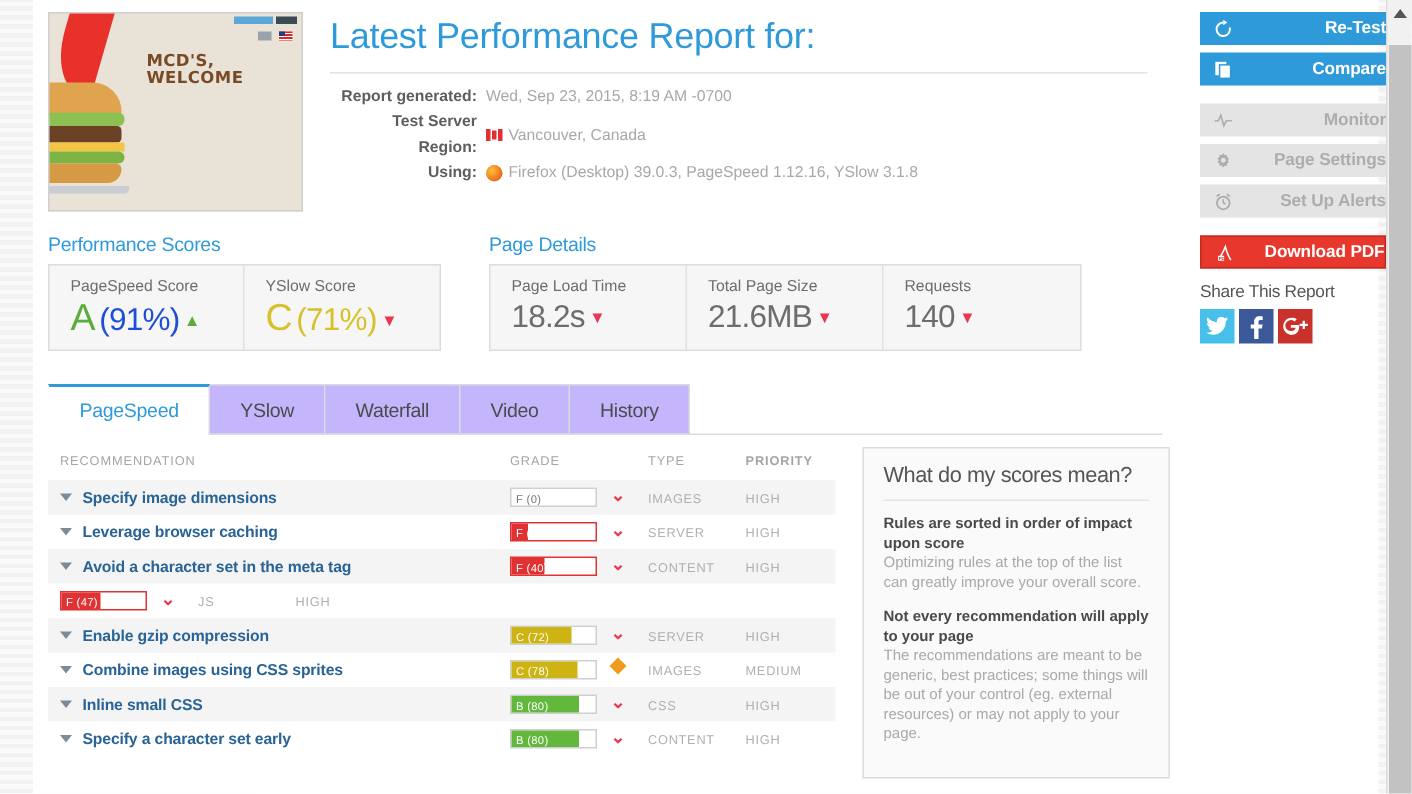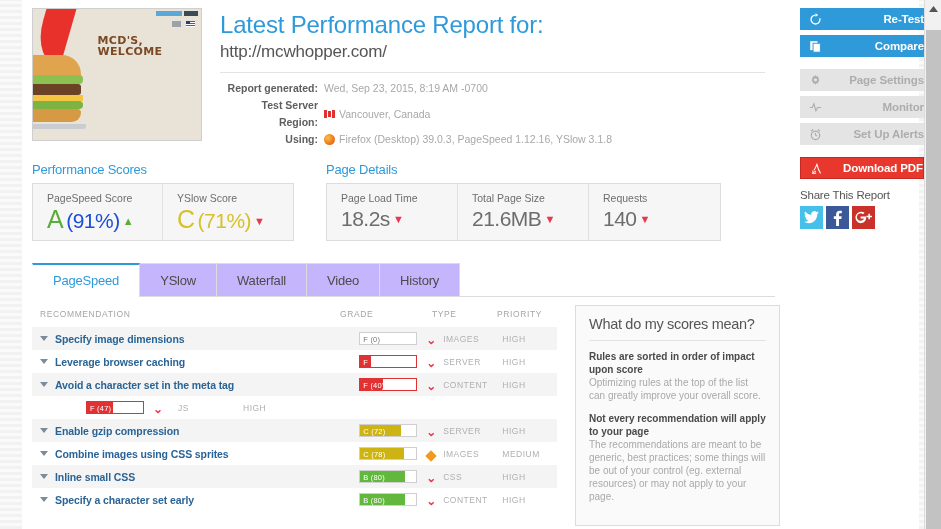--- a/index.html
+++ b/index.html
@@ -238,21 +238,21 @@
   }
   .table-col { width: 525px; flex: 0 0 auto; }
 
   .tbl-head {
     display: flex; font-size: 8.5px; color: #a5a5a5;
     letter-spacing: .6px; padding: 12px 0 8px 8px;
   }
   .col-rec { width: 300px; }
   .col-grade { width: 92px; }
   .col-type { width: 65px; }
-  .col-prio { width: 60px; }
+  .col-prio { width: 60px; font-weight: bold; }
 
   .row {
     display: flex; align-items: center;
     height: 23px; font-size: 10.5px;
     padding-left: 8px;
   }
   .row.alt { background: #f4f4f4; }
 
   .rec-cell {
     width: 300px; display: flex;
@@ -264,21 +264,21 @@
     border-right: 4px solid transparent;
     border-top: 5px solid #7c8b99;
     flex: 0 0 auto;
   }
   .rec-link {
     color: #2a6496; font-weight: bold;
     font-size: 10.5px; letter-spacing: -.1px;
     white-space: nowrap;
   }
 
-  .grade-cell { width: 92px; display: flex; align-items: flex-end; gap: 9px; margin-left: 46px; }
+  .grade-cell { width: 92px; display: flex; align-items: flex-start; gap: 9px; }
   .bar {
     width: 58px; height: 13px;
     border: 1px solid #cfcfcf; background: #fff;
     position: relative; flex: 0 0 auto;
   }
   .bar-fill { position: absolute; top: 0; left: 0; height: 100%; }
   .bar-text {
     position: absolute; top: 0; left: 3px;
     font-size: 7.5px; line-height: 13px;
     color: #ffffff; white-space: nowrap;
@@ -381,21 +381,20 @@
         <div class="thumb-flag us"></div>
       </div>
       <div class="thumb-wordmark">
         <div>MCD'S,</div>
         <div>WELCOME</div>
       </div>
     </div>
 
     <div class="header-text">
       <div class="report-title">Latest Performance Report for:</div>
-      <div class="report-url">http://mcwhopper.com/</div>
       <div class="header-rule"></div>
 
       <div class="meta-row">
         <div class="meta-label">Report generated:</div>
         <div class="meta-value">
           <span>Wed, Sep 23, 2015, 8:19 AM -0700</span>
         </div>
       </div>
 
       <div class="meta-row">
@@ -632,31 +631,31 @@
       <rect x="1.5" y="1.5" width="9" height="11" fill="#fff"></rect>
       <rect x="5" y="4" width="9" height="11" fill="#fff" stroke="#2e9ada" stroke-width="1.2"></rect>
     </svg>
     <span>Compare</span>
   </div>
 
   <div class="sb-gap"></div>
 
   <div class="sb-btn gray">
     <svg class="sb-icon" viewBox="0 0 16 16">
+      <polyline points="1,8 4,8 6,3.5 8.5,12 10.5,8 15,8" fill="none" stroke="#adadad" stroke-width="1.4"></polyline>
+    </svg>
+    <span>Monitor</span>
+  </div>
+
+  <div class="sb-btn gray">
+    <svg class="sb-icon" viewBox="0 0 16 16">
       <path d="M8 1.2 L9.2 3 L11.2 2.6 L11 4.7 L12.8 5.6 L11.6 7.2 L12.8 8.8 L11 9.7 L11.2 11.8 L9.2 11.4 L8 13.2 L6.8 11.4 L4.8 11.8 L5 9.7 L3.2 8.8 L4.4 7.2 L3.2 5.6 L5 4.7 L4.8 2.6 L6.8 3 Z" fill="#adadad"></path>
       <circle cx="8" cy="7.2" r="2" fill="#e4e4e4"></circle>
     </svg>
     <span>Page Settings</span>
-  </div>
-
-  <div class="sb-btn gray">
-    <svg class="sb-icon" viewBox="0 0 16 16">
-      <polyline points="1,8 4,8 6,3.5 8.5,12 10.5,8 15,8" fill="none" stroke="#adadad" stroke-width="1.4"></polyline>
-    </svg>
-    <span>Monitor</span>
   </div>
 
   <div class="sb-btn gray">
     <svg class="sb-icon" viewBox="0 0 16 16">
       <circle cx="8" cy="9" r="5.2" fill="none" stroke="#adadad" stroke-width="1.5"></circle>
       <line x1="8" y1="9" x2="8" y2="6" stroke="#adadad" stroke-width="1.3"></line>
       <line x1="8" y1="9" x2="10.2" y2="9.8" stroke="#adadad" stroke-width="1.3"></line>
       <path d="M2.6 3.6 L5 1.8 M13.4 3.6 L11 1.8" stroke="#adadad" stroke-width="1.5" fill="none"></path>
     </svg>
     <span>Set Up Alerts</span>

